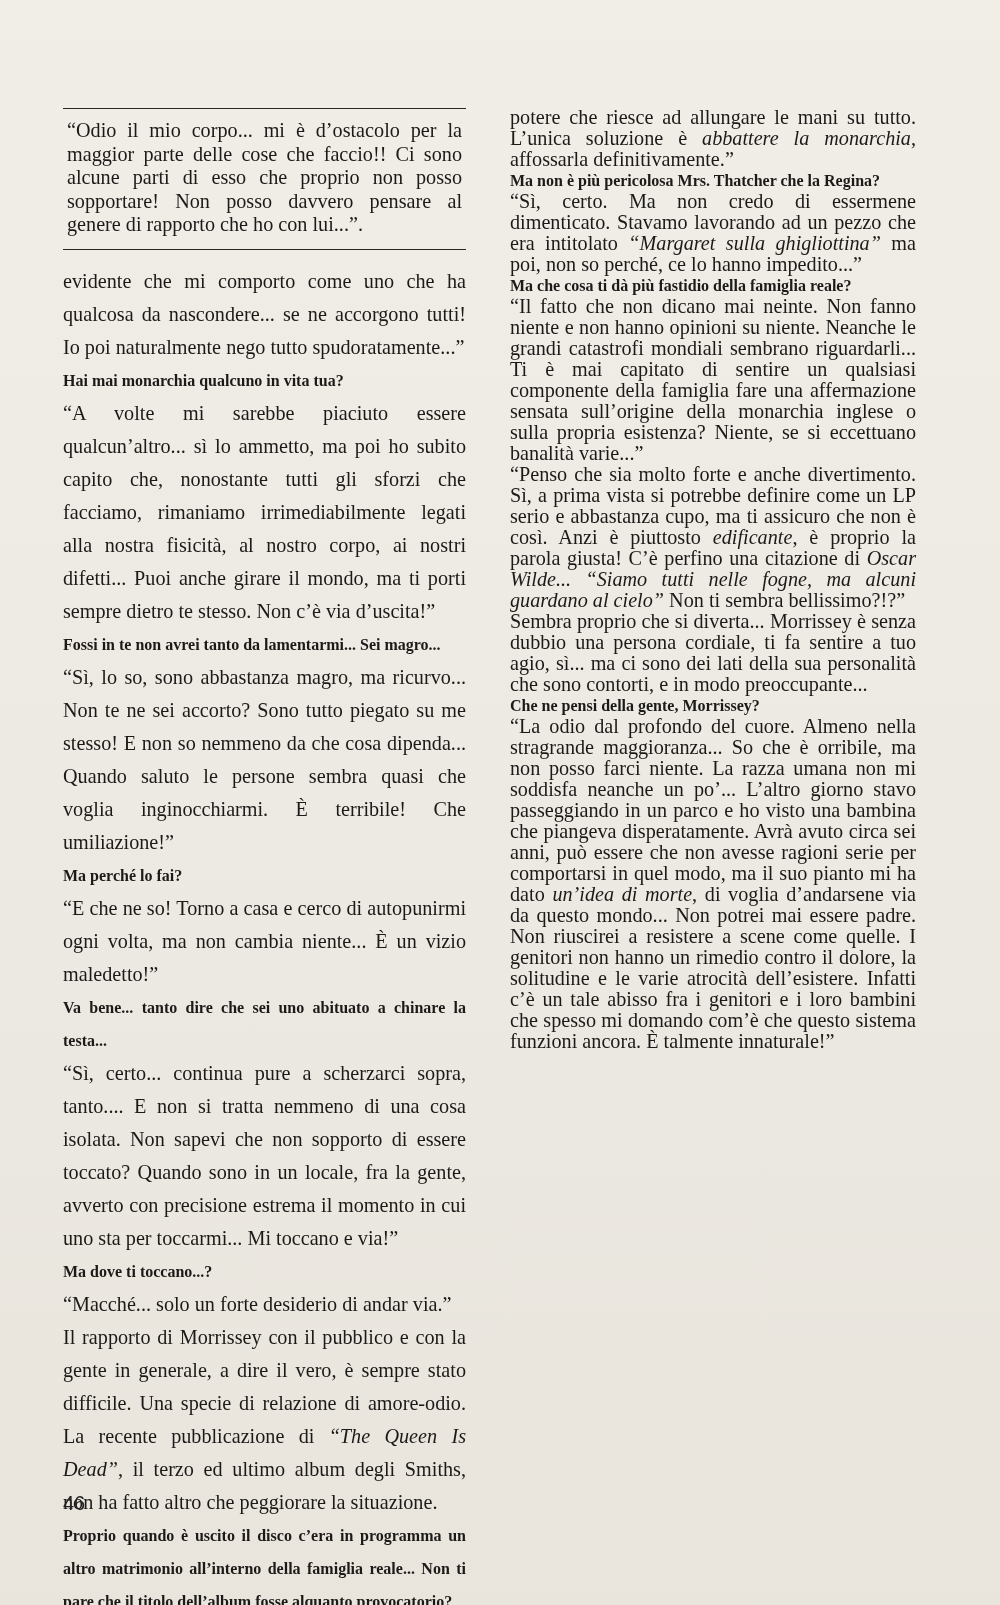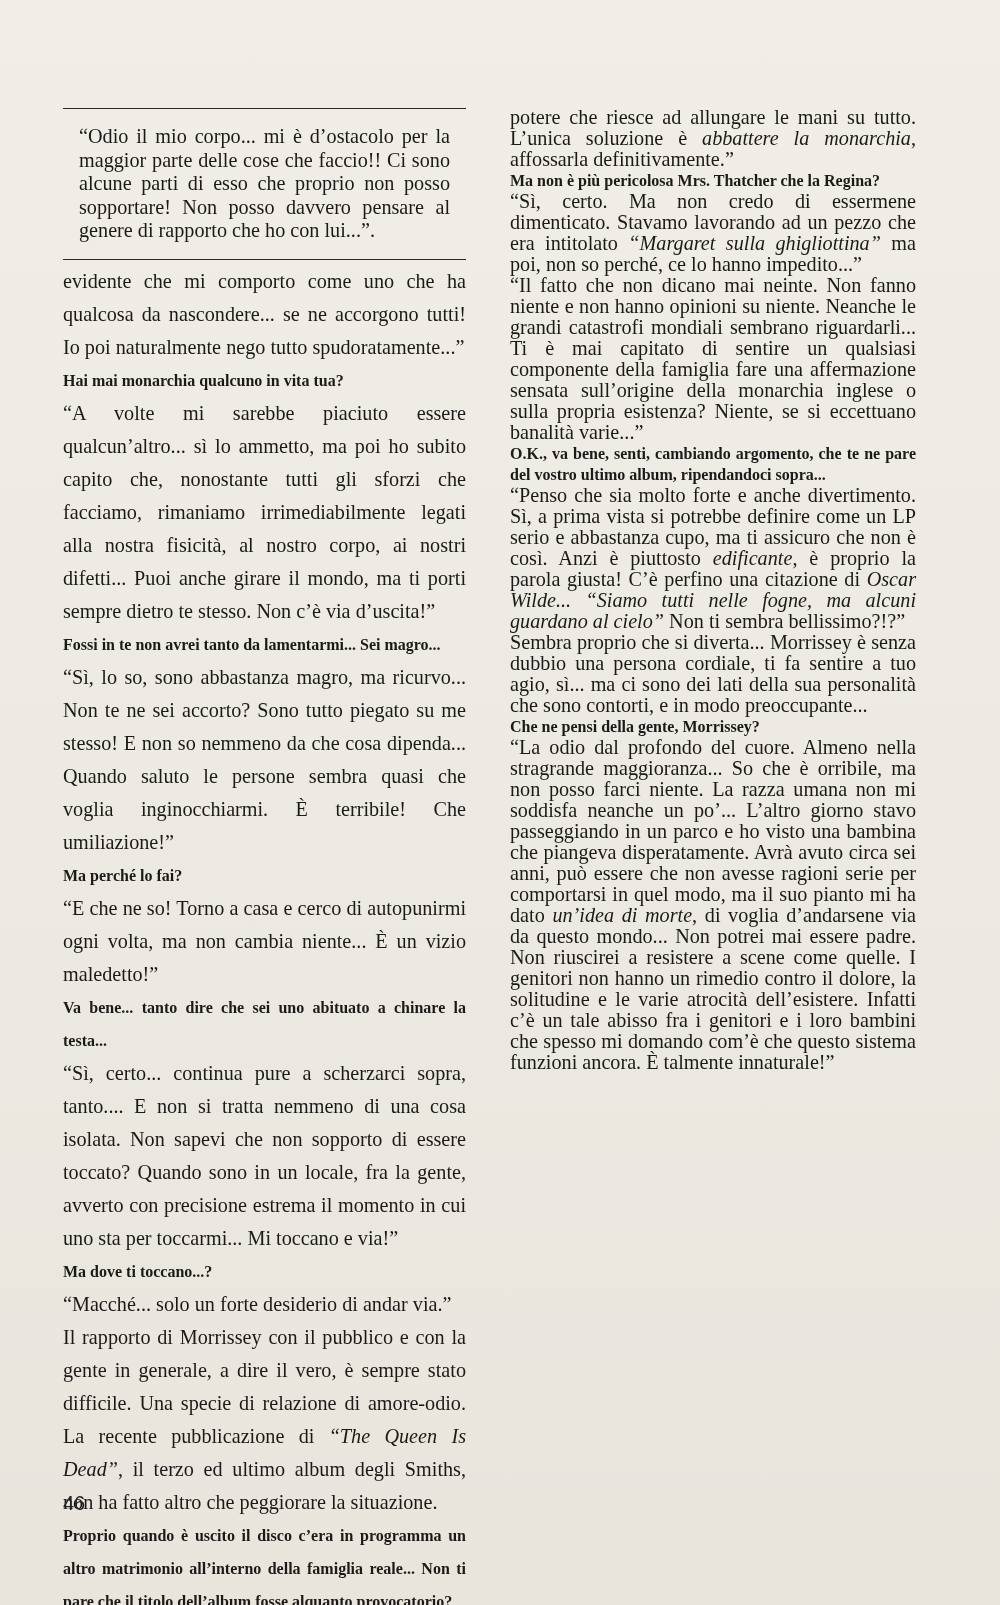--- a/index.html
+++ b/index.html
@@ -16,21 +16,21 @@
   .col {
     position: absolute; top: 0;
     font-size: 20.2px; line-height: 21px;
     text-align: justify; hyphens: manual;
   }
   .col-right { left: 510px; width: 406px; top: 107px; }
   .rule { height: 0; border-top: 1.6px solid #2a2725; }
   .pull-quote { position: absolute; left: 63px; width: 403px; top: 108px; }
   .pull-quote .rule-top { margin-bottom: 10px; }
   .pull-quote .rule-bottom { margin-top: 12px; }
-  .pull-quote p { margin: 16px; font-size: 20.2px; line-height: 23.55px; text-align: justify; }
+  .pull-quote p { margin: 4px; font-size: 20.2px; line-height: 23.55px; text-align: justify; }
   .left-body { position: absolute; left: 63px; width: 403px; top: 265px; }
   p.para, p.q { margin: 0; }
   p.q { font-weight: bold; font-size: 16px; }
   .para:after, .q:after { content: ""; }
   em { font-style: italic; }
   .page-number {
     position: absolute; left: 63px; top: 1492px;
     font-family: "Liberation Sans", "DejaVu Sans", sans-serif;
     font-size: 20px; color: #222;
   }
@@ -60,21 +60,21 @@
   <p class="para">“Macché... solo un forte desiderio di andar via.”</p>
   <p class="para"><span>Il rapporto di Morrissey con il pubblico e con la gente in generale, a dire il vero, è sempre stato difficile. Una specie di relazione di amore-odio. La recente pubblicazione di </span><em>“The Queen Is Dead”</em><span>, il terzo ed ultimo album degli Smiths, non ha fatto altro che peggiorare la situazione.</span></p>
   <p class="q">Proprio quando è uscito il disco c’era in programma un altro matrimonio all’interno della famiglia reale... Non ti pare che il titolo dell’album fosse alquanto provocatorio?</p>
   <p class="para">“Sì, e in effetti lo è. Siamo in presenza di un</p>
 </div>
 
 <div class="col col-right">
   <p class="para"><span>potere che riesce ad allungare le mani su tutto. L’unica soluzione è </span><em>abbattere la monarchia</em><span>, affossarla definitivamente.”</span></p>
   <p class="q">Ma non è più pericolosa Mrs. Thatcher che la Regina?</p>
   <p class="para"><span>“Sì, certo. Ma non credo di essermene dimenticato. Stavamo lavorando ad un pezzo che era intitolato </span><em>“Margaret sulla ghigliottina”</em><span> ma poi, non so perché, ce lo hanno impedito...”</span></p>
+  <p class="q">Ma che cosa ti dà più fastidio della famiglia reale?</p>
   <p class="para">“Il fatto che non dicano mai neinte. Non fanno niente e non hanno opinioni su niente. Neanche le grandi catastrofi mondiali sembrano riguardarli... Ti è mai capitato di sentire un qualsiasi componente della famiglia fare una affermazione sensata sull’origine della monarchia inglese o sulla propria esistenza? Niente, se si eccettuano banalità varie...”</p>
-  <p class="q">O.K., va bene, senti, cambiando argomento, che te ne pare del vostro ultimo album, ripendandoci sopra...</p>
   <p class="para"><span>“Penso che sia molto forte e anche divertimento. Sì, a prima vista si potrebbe definire come un LP serio e abbastanza cupo, ma ti assicuro che non è così. Anzi è piuttosto </span><em>edificante</em><span>, è proprio la parola giusta! C’è perfino una citazione di </span><em>Oscar Wilde... “Siamo tutti nelle fogne, ma alcuni guardano al cielo”</em><span> Non ti sembra bellissimo?!?”</span></p>
   <p class="para">Sembra proprio che si diverta... Morrissey è senza dubbio una persona cordiale, ti fa sentire a tuo agio, sì... ma ci sono dei lati della sua personalità che sono contorti, e in modo preoccupante...</p>
   <p class="q">Che ne pensi della gente, Morrissey?</p>
   <p class="para"><span>“La odio dal profondo del cuore. Almeno nella stragrande maggioranza... So che è orribile, ma non posso farci niente. La razza umana non mi soddisfa neanche un po’... L’altro giorno stavo passeggiando in un parco e ho visto una bambina che piangeva disperatamente. Avrà avuto circa sei anni, può essere che non avesse ragioni serie per comportarsi in quel modo, ma il suo pianto mi ha dato </span><em>un’idea di morte</em><span>, di voglia d’andarsene via da questo mondo... Non potrei mai essere padre. Non riuscirei a resistere a scene come quelle. I genitori non hanno un rimedio contro il dolore, la solitudine e le varie atrocità dell’esistere. Infatti c’è un tale abisso fra i genitori e i loro bambini che spesso mi domando com’è che questo sistema funzioni ancora. È talmente innaturale!”</span></p>
 </div>
 
 <div class="page-number">46</div>
 
 </body></html>

